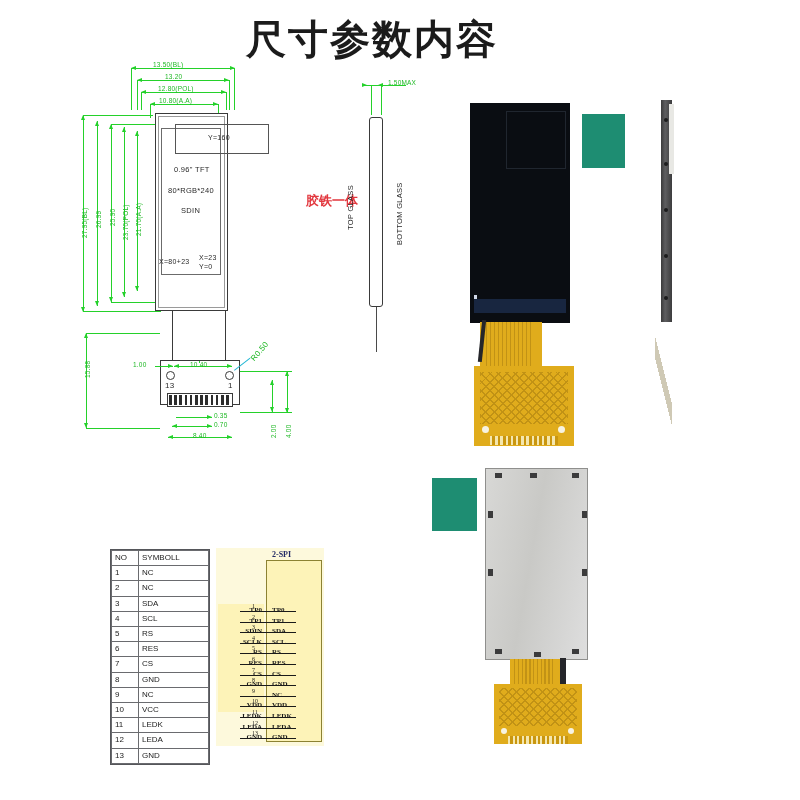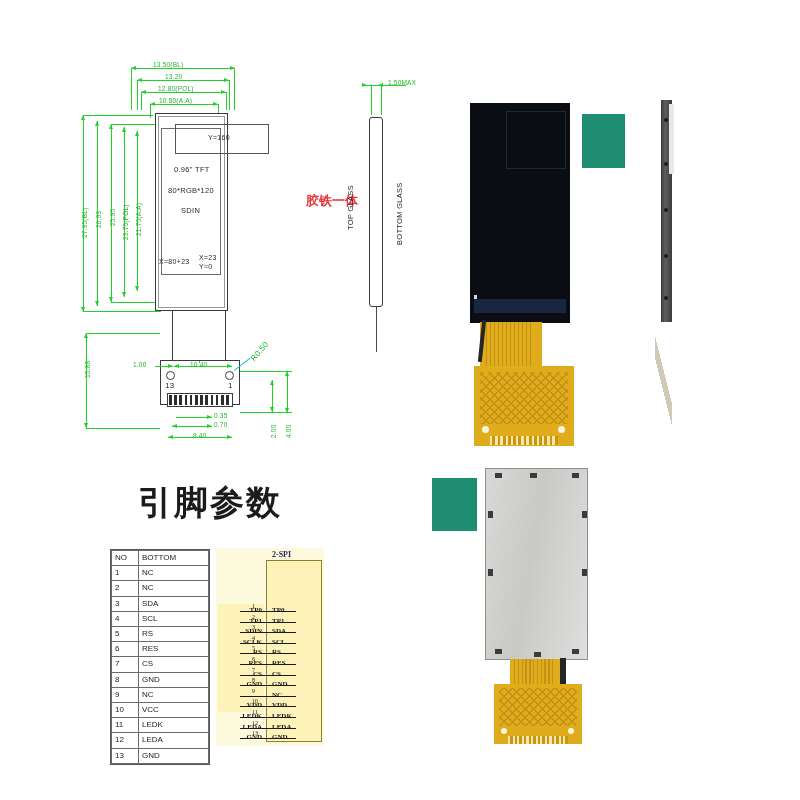--- a/index.html
+++ b/index.html
@@ -84,21 +84,21 @@
   .sideview { background:linear-gradient(90deg,#3a3a3b 0%,#5e5e60 38%,#3c3c3d 100%); }
   .sidewhite { position:absolute; background:#e8e8e4; }
   .sidedot { position:absolute; background:#1c1c1d; border-radius:50%; }
   .blkcable { position:absolute; background:#25262a; }
 </style>
 </head>
 <body>
 
 <div class="stage">
 
-  <div class="heading" id="title-pins">引脚参数</div>
+  <div class="heading" id="title-main">尺寸参数内容</div>
 
   <div class="cad">
 
     <div class="g gh" style="left:131px; top:68px; width:104px;"></div>
     <div class="arrow ar-l" style="left:131px; top:65.5px;"></div>
     <div class="arrow ar-r" style="left:230px; top:65.5px;"></div>
     <div class="gl" style="left:153px; top:61px;">13.50(BL)</div>
     <div class="g gv" style="left:131px; top:68px; height:42px;"></div>
     <div class="g gv" style="left:234px; top:68px; height:42px;"></div>
 
@@ -154,21 +154,21 @@
     <div class="g gh" style="left:111px; top:302px; width:46px;"></div>
 
     <div class="blk" style="left:155px; top:113px; width:73px; height:198px; background:#fff;"></div>
     <div class="blk" style="left:158px; top:116px; width:67px; height:192px; border-color:#9a9a9a;"></div>
     <div class="blk" style="left:161px; top:128px; width:60px; height:147px; border-color:#6b6b6b;"></div>
 
     <div class="blk" style="left:175px; top:124px; width:94px; height:30px; border-color:#555;"></div>
     <div class="blkt" style="left:208px; top:134px;">Y=160</div>
 
     <div class="blkt" style="left:174px; top:165px; font-size:7.5px;">0.96" TFT</div>
-    <div class="blkt" style="left:168px; top:186px; font-size:7.5px;">80*RGB*120</div>
+    <div class="blkt" style="left:168px; top:186px; font-size:7.5px;">80*RGB*240</div>
     <div class="blkt" style="left:181px; top:206px; font-size:7.5px;">SDIN</div>
     <div class="blkt" style="left:159px; top:258px;">X=80+23</div>
     <div class="blkt" style="left:199px; top:254px;">X=23</div>
     <div class="blkt" style="left:199px; top:263px;">Y=0</div>
 
     <div class="redtxt" style="left:265px; top:192px;margin-left:41px;">胶铁一体</div>
 
     <div class="blk" style="left:160px; top:360px; width:80px; height:45px; background:#fff; border-color:#3a3a3a;"></div>
     <div class="blk" style="left:167px; top:393px; width:66px; height:14px; background:#fff; border-color:#3a3a3a;"></div>
     <div class="g gv" style="left:199px; top:311px; height:52px;"></div>
@@ -239,21 +239,21 @@
     <div style="position:absolute; left:376px; top:307px; width:1px; height:45px; background:#4a4a4a;"></div>
     <div class="blkt" style="left:346px; top:230px; transform:rotate(-90deg); transform-origin:left top; font-size:7.5px;">TOP GLASS</div>
     <div class="blkt" style="left:395px; top:245px; transform:rotate(-90deg); transform-origin:left top; font-size:7.5px;">BOTTOM GLASS</div>
   </div>
 
   <div class="ptable">
     <table>
       <tbody id="pin-table-body">
           <tr>
             <td class="no">NO</td>
-            <td>BOTTOM</td>
+            <td>SYMBOLL</td>
           </tr>
           <tr>
             <td class="no">1</td>
             <td>NC</td>
           </tr>
           <tr>
             <td class="no">2</td>
             <td>NC</td>
           </tr>
           <tr>

